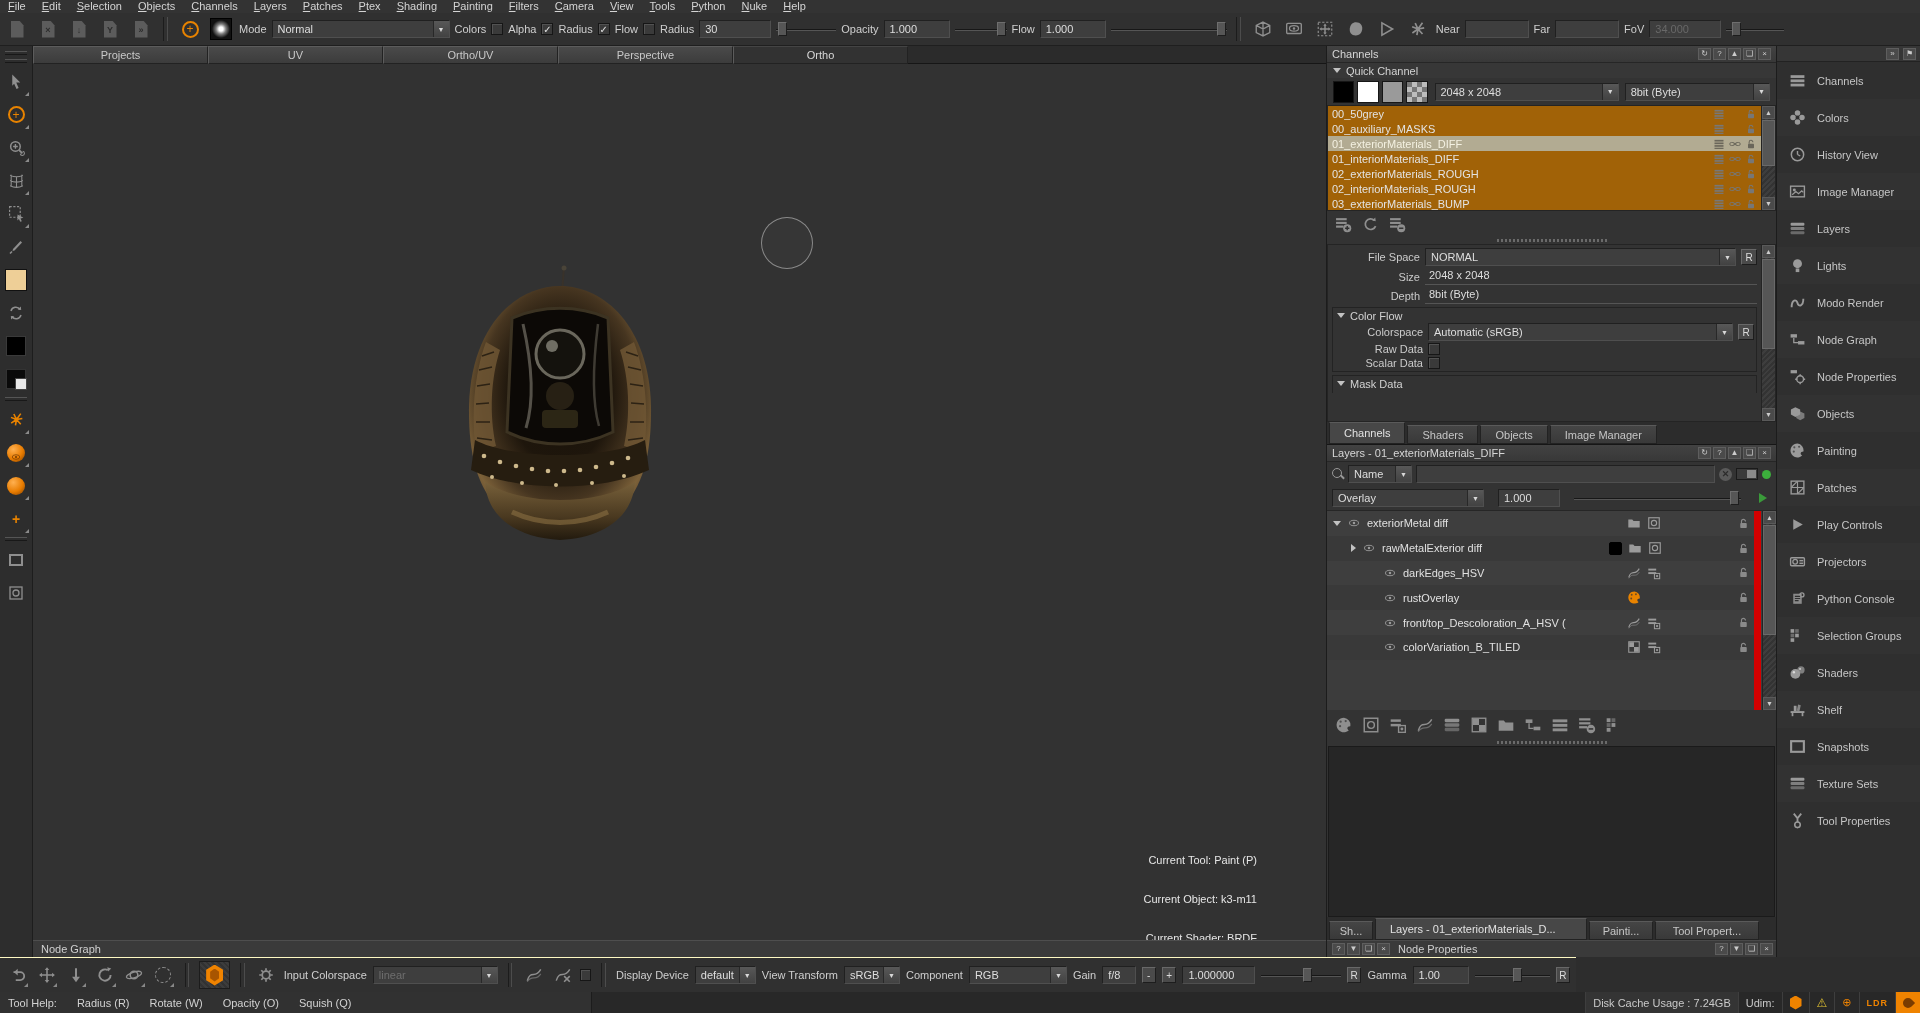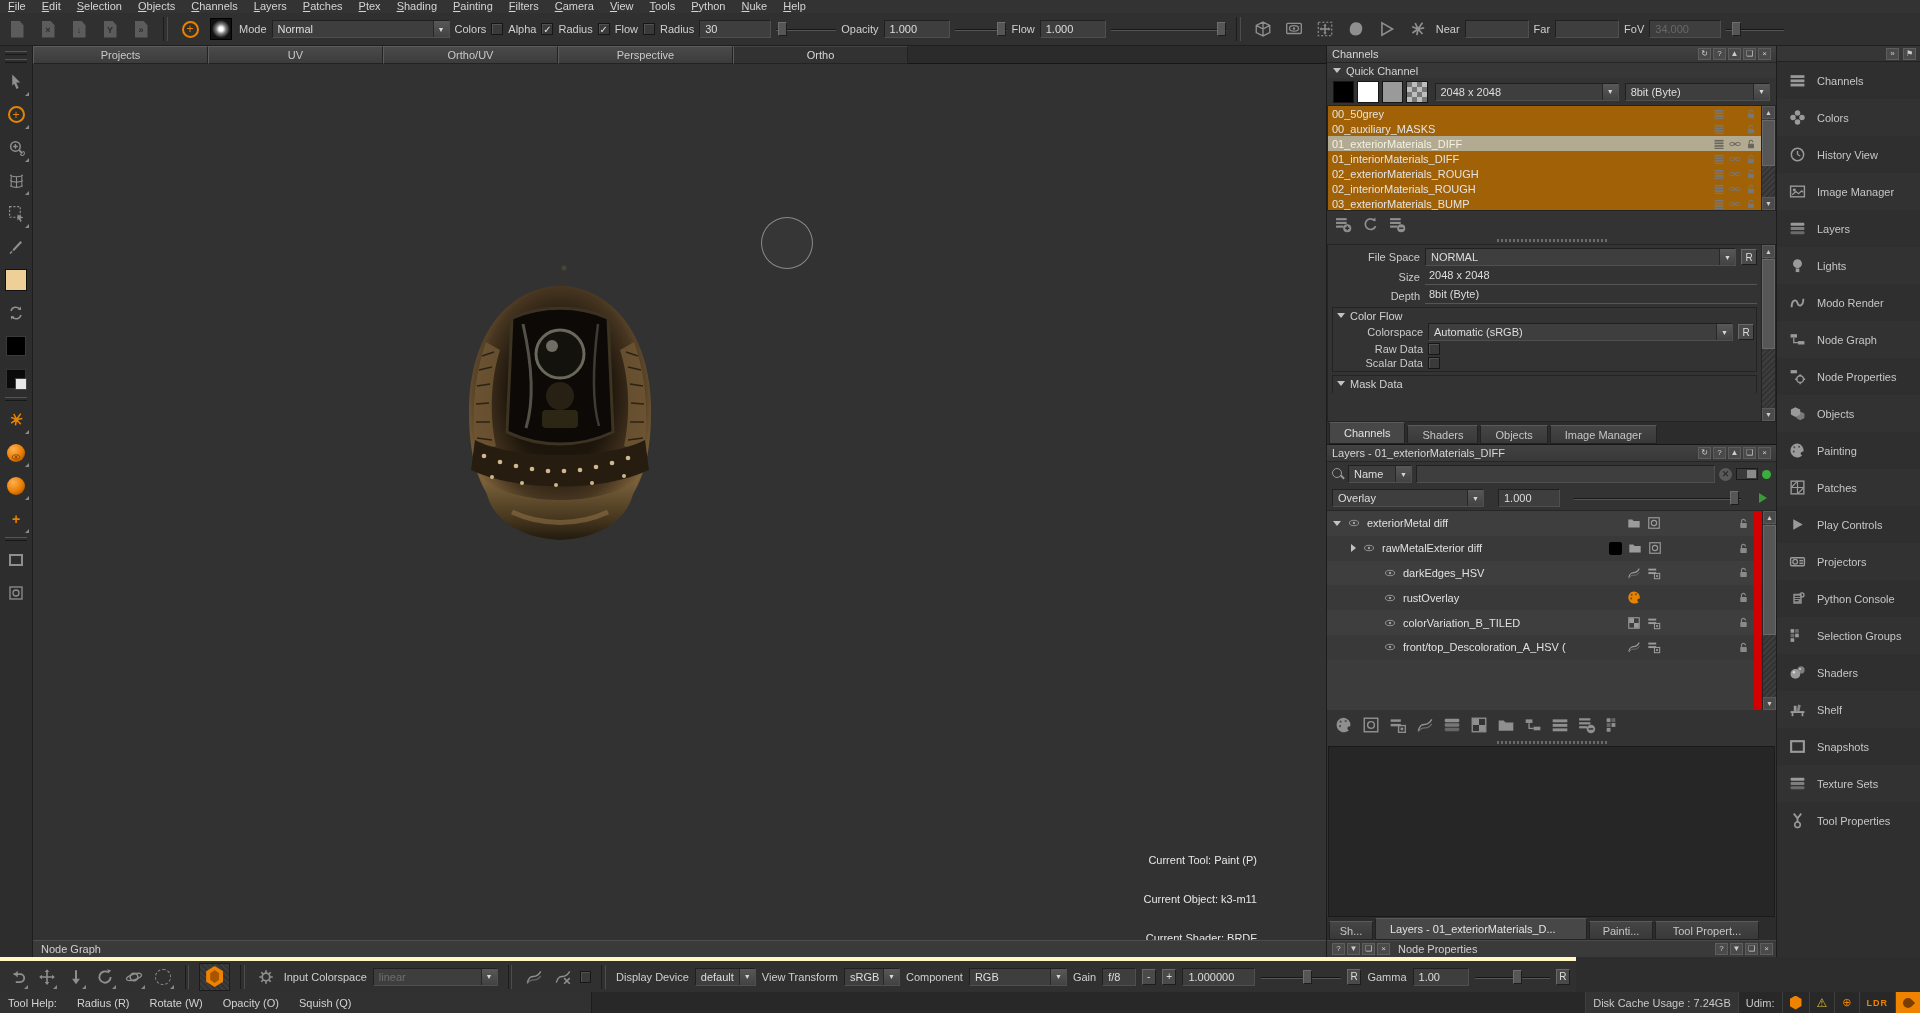--- a/index.html
+++ b/index.html
@@ -124,21 +124,21 @@
 #emptybox{flex:1;background:#262626;border:1px solid #1a1a1a;margin:0 1px}
 #btabs{height:23px;background:#2c2c2c;display:flex;align-items:flex-end;gap:2px;padding:0 2px}
 #npstrip{height:17px;background:#3a3a3a;border-top:1px solid #4a4a4a;display:flex;align-items:center;padding:0 3px;color:#cfcfcf}
 
 #farside{left:1776px;top:46px;width:144px;height:911px;background:#2f2f2f;border-left:1px solid #1c1c1c;display:flex;flex-direction:column}
 #farside-head{height:16px;display:flex;align-items:center;justify-content:flex-end;gap:2px;padding:0 4px;background:#363636;border-bottom:1px solid #222}
 .pal-item{height:37px;display:flex;align-items:center;gap:9px;padding-left:9px;color:#c6c6c6}
 .pal-item:nth-child(odd){background:#323232}
 .pal-icon{width:22px;height:18px;display:flex;align-items:center;justify-content:center;color:#9a9a9a}
 
-#bottombar{left:0;top:957px;width:1576px;height:35px;background:#303030;border-top:4px solid #fef9c3;
+#bottombar{left:0;top:957px;width:1576px;height:35px;background:#303030;border-top:1px solid #fef9c3;
   display:flex;align-items:center;padding:0 6px;gap:6px}
 .bbi{width:26px;height:26px;display:flex;align-items:center;justify-content:center;position:relative;color:#8f8f8f}
 .bbi .ct{position:absolute;right:1px;bottom:1px;width:0;height:0;border-left:4px solid transparent;border-bottom:4px solid #888}
 .dashcirc{width:16px;height:16px;border:1.5px dashed #8f8f8f;border-radius:50%}
 .hexbtn{width:34px;height:28px;background:repeating-linear-gradient(45deg,#3c3c3c 0 2px,#323232 2px 4px);
   border:1px solid #1c1c1c;display:flex;align-items:center;justify-content:center}
 .hex{width:17px;height:21px;background:#ef8300;clip-path:polygon(50% 0,100% 25%,100% 75%,50% 100%,0 75%,0 25%);
   display:flex;align-items:center;justify-content:center}
 .hex i{width:9px;height:13px;background:#a85500;clip-path:polygon(50% 0,100% 25%,100% 75%,50% 100%,0 75%,0 25%)}
 
@@ -1002,42 +1002,42 @@
           </span>
         <svg class="ic llock" width="13" height="13">
             <use href="#i-lock"></use>
           </svg>
       </div>
       <div class="lrow">
         <span class="ind2"></span>
         <svg class="ic" style="margin-left:14px;color:#9b9b9b" width="14" height="12">
             <use href="#i-eye"></use>
           </svg>
+        <span class="lname">front/top_Descoloration_A_HSV (</span>
+        <span class="licons">
+            <svg class="ic" width="14" height="14">
+              <use href="#i-curve"></use>
+            </svg>
+            <svg class="ic" width="14" height="14">
+              <use href="#i-adjust"></use>
+            </svg>
+          </span>
+        <svg class="ic llock" width="13" height="13">
+            <use href="#i-lock"></use>
+          </svg>
+      </div>
+      <div class="lrow">
+        <span class="ind2"></span>
+        <svg class="ic" style="margin-left:14px;color:#9b9b9b" width="14" height="12">
+            <use href="#i-eye"></use>
+          </svg>
         <span class="lname">colorVariation_B_TILED</span>
         <span class="licons">
             <svg class="ic" width="14" height="14">
               <use href="#i-checker"></use>
-            </svg>
-            <svg class="ic" width="14" height="14">
-              <use href="#i-adjust"></use>
-            </svg>
-          </span>
-        <svg class="ic llock" width="13" height="13">
-            <use href="#i-lock"></use>
-          </svg>
-      </div>
-      <div class="lrow">
-        <span class="ind2"></span>
-        <svg class="ic" style="margin-left:14px;color:#9b9b9b" width="14" height="12">
-            <use href="#i-eye"></use>
-          </svg>
-        <span class="lname">front/top_Descoloration_A_HSV (</span>
-        <span class="licons">
-            <svg class="ic" width="14" height="14">
-              <use href="#i-curve"></use>
             </svg>
             <svg class="ic" width="14" height="14">
               <use href="#i-adjust"></use>
             </svg>
           </span>
         <svg class="ic llock" width="13" height="13">
             <use href="#i-lock"></use>
           </svg>
       </div>
       <div class="redbar"></div>

